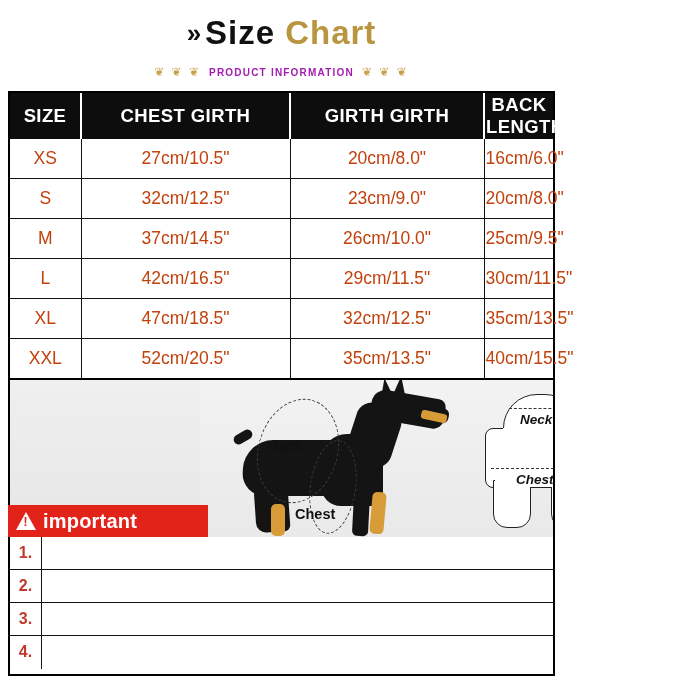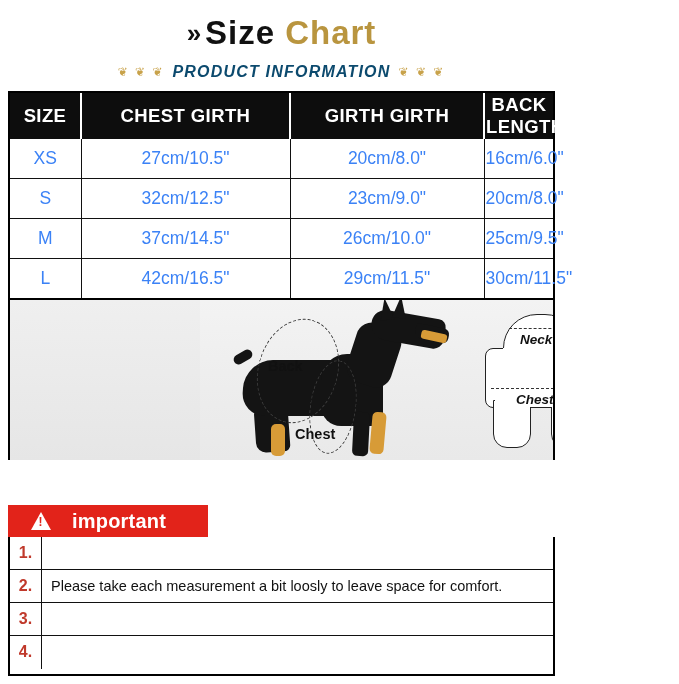--- a/index.html
+++ b/index.html
@@ -60,25 +60,24 @@
     gap: 8px;
     margin-top: 6px;
     height: 20px;
   }
   .orn {
     color: #c8a24a;
     font-size: 12px;
     letter-spacing: 2px;
   }
   .subtitle-text {
-    font-size: 16px;
+    font-size: 10px;
     letter-spacing: 1.2px;
-    color: #0c4a6e;
-    font-weight: bold;
-    font-style: italic;
+    color: #a21caf;
+    font-weight: bold;
   }
 
   
   .table-wrap {
     margin: 9px 8px 0 8px;
     border: 2px solid #000;
     border-bottom: none;
   }
   table.size-table {
     border-collapse: collapse;
@@ -91,21 +90,21 @@
     font-size: 18.5px;
     font-weight: bold;
     letter-spacing: 0.4px;
     height: 32px;
     border-right: 2px solid #ffffff;
     text-align: center;
   }
   table.size-table th:last-child { border-right: none; text-align: center; }
   table.size-table td {
     font-size: 17.5px;
-    color: #3b82f6;
+    color: #c2410c;
     height: 37px;
     text-align: center;
     border-top: 1.5px solid #111;
     border-right: 1.5px solid #111;
     background: #fff;
   }
   table.size-table td:last-child { border-right: none; }
   table.size-table tr:first-child td { border-top: none; }
   .col-size { width: 68px; }
   .col-chest { width: 205px; }
@@ -317,22 +316,22 @@
   
   .important-bar {
     position: absolute;
     left: 8px;
     top: 505px;
     width: 200px;
     height: 32px;
     background: #e2231a;
     display: flex;
     align-items: center;
-    gap: 21px;
-    padding-left: 23px;
+    gap: 7px;
+    padding-left: 8px;
     box-sizing: border-box;
     z-index: 5;
   }
   .warn-icon {
     width: 0; height: 0;
     border-left: 10px solid transparent;
     border-right: 10px solid transparent;
     border-bottom: 18px solid #ffffff;
     position: relative;
   }
@@ -432,20 +431,32 @@
           <td>M</td>
           <td>37cm/14.5"</td>
           <td>26cm/10.0"</td>
           <td>25cm/9.5"</td>
         </tr>
         <tr>
           <td>L</td>
           <td>42cm/16.5"</td>
           <td>29cm/11.5"</td>
           <td>30cm/11.5"</td>
+        </tr>
+        <tr>
+          <td>XL</td>
+          <td>47cm/18.5"</td>
+          <td>32cm/12.5"</td>
+          <td>35cm/13.5"</td>
+        </tr>
+        <tr>
+          <td>XXL</td>
+          <td>52cm/20.5"</td>
+          <td>35cm/13.5"</td>
+          <td>40cm/15.5"</td>
         </tr>
       </tbody>
     </table>
   </div>
 
   <div class="illus">
     <div class="illus-bg-left"></div>
 
     <div class="dog">
       <div class="tail"></div>
@@ -493,21 +504,20 @@
     <span class="warn-icon"></span>
     <span class="important-text">important</span>
   </div>
 
   <div class="notes">
     <div class="note-row">
       <div class="note-num">1.</div>
     </div>
     <div class="note-row">
       <div class="note-num">2.</div>
-      <div class="note-text">Please take each measurement a bit loosly to leave space for comfort.</div>
     </div>
     <div class="note-row">
       <div class="note-num">3.</div>
     </div>
     <div class="note-row">
       <div class="note-num">4.</div>
     </div>
   </div>
 
 </div>

